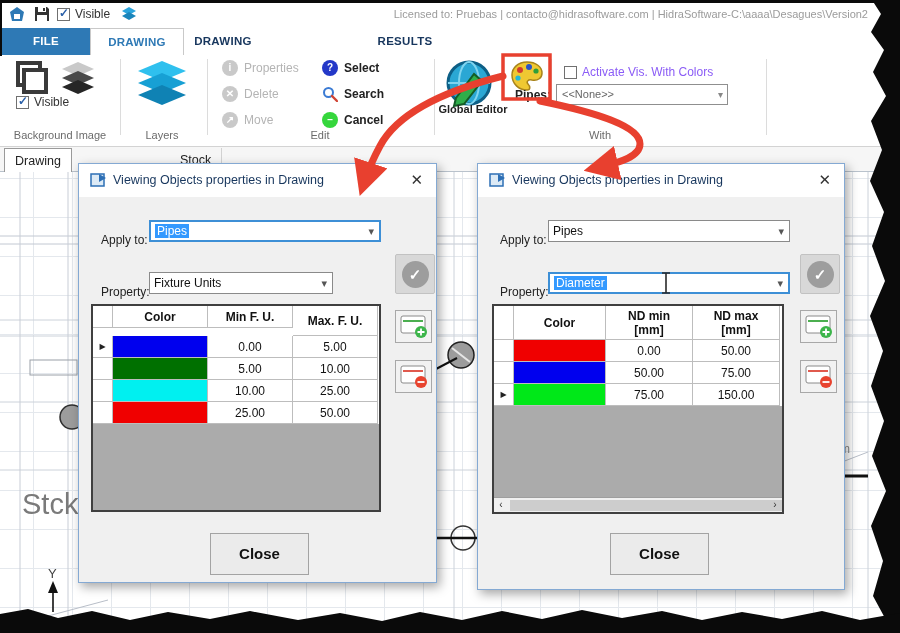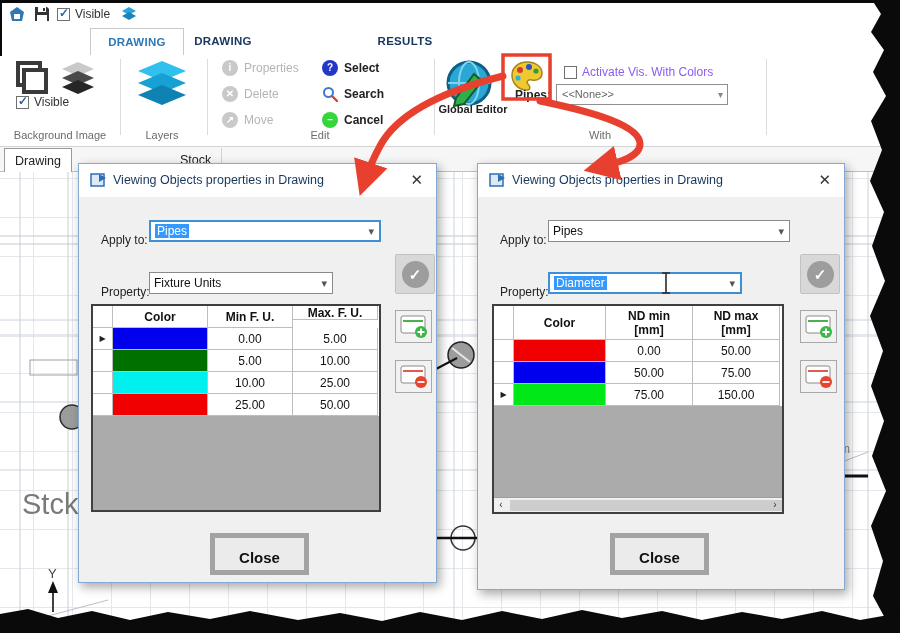--- a/index.html
+++ b/index.html
@@ -59,21 +59,21 @@
   .check-btn .circ { width:27px; height:27px; border-radius:50%; background:#9d9d9d; color:#fff; font-size:15px; font-weight:bold; text-align:center; line-height:27px; }
   .tbl { position:absolute; border:2px solid #3f3f3f; background:#ababab; overflow:hidden; }
   .trow { display:flex; background:#fff; }
   .tcell { border-right:1px solid #bdbdbd; border-bottom:1px solid #bdbdbd; display:flex; align-items:center; justify-content:center; font-size:12px; color:#111; }
   .thead .tcell { font-weight:bold; flex-direction:column; line-height:14px; }
   .rowsel { font-size:8px; color:#222; }
   .grid-btn { position:absolute; width:37px; height:33px; background:#f2f2f2; border:1px solid #a8a8a8; display:flex; align-items:center; justify-content:center; }
   .hscroll { position:absolute; left:0; right:0; bottom:0; height:15px; background:#f0f0f0; border-top:1px solid #9e9e9e; font-size:10px; color:#333; }
   .hs-arrow { position:absolute; top:1px; width:14px; text-align:center; }
   .hs-thumb { position:absolute; left:16px; top:2px; height:11px; width:272px; background:#cdcdcd; }
-  .close-btn { position:absolute; width:99px; height:42px; background:#ebebeb; border:5px solid #a3a3a3; font-size:15px; font-weight:bold; color:#111; text-align:center; line-height:40px; }
+  .close-btn { position:absolute; width:99px; height:42px; background:#ebebeb; border:1px solid #a3a3a3; font-size:15px; font-weight:bold; color:#111; text-align:center; line-height:40px; }
 
   .overlay { position:absolute; left:0; top:0; z-index:20; pointer-events:none; }
   .torn { position:absolute; left:0; top:0; z-index:30; pointer-events:none; }
   .ibeam { position:absolute; z-index:12; }
 </style>
 </head>
 <body>
 
 <div id="page">
 
@@ -89,23 +89,25 @@
         <rect x="4" y="10" width="10" height="6" fill="#fff"></rect>
       </svg>
     <span class="qa-check">
       <span class="cbx checked"></span>
       <span>Visible</span>
     </span>
     <svg class="qa-icon" style="left:120px" viewBox="0 0 18 18">
         <path d="M9 2 L16 6 L9 10 L2 6 Z" fill="#2aa4dc"></path>
         <path d="M9 7 L16 11 L9 15 L2 11 Z" fill="#1b85bb"></path>
       </svg>
+    <div class="license">Licensed to: Pruebas | contacto@hidrasoftware.com | HidraSoftware-C:\aaaa\Desagues\Version2</div>
   </div>
 
   <div class="tab-row">
+    <div class="rtab file" style="left:2px;width:88px">FILE</div>
     <div class="rtab active" style="left:90px;width:94px">DRAWING</div>
     <div class="rtab" style="left:184px;width:78px">DRAWING</div>
     <div class="rtab" style="left:368px;width:74px">RESULTS</div>
   </div>
 
   <div class="ribbon">
 
     <svg style="position:absolute;left:12px;top:5px" width="38" height="36" viewBox="0 0 38 36">
       <rect x="6" y="3" width="22" height="22" fill="none" stroke="#3a3a3a" stroke-width="4"></rect>
       <rect x="12" y="10" width="22" height="22" fill="#fff" stroke="#3a3a3a" stroke-width="4"></rect>
@@ -245,21 +247,21 @@
     </div>
     <div class="check-btn" style="left:316px;top:90px">
       <span class="circ">✓</span>
     </div>
 
     <div class="tbl" style="left:12px;top:140px;width:290px;height:208px">
       <div class="trow thead">
         <div class="tcell" style="width:20px;height:22px"></div>
         <div class="tcell" style="width:95px;height:22px">Color</div>
         <div class="tcell" style="width:85px;height:22px">Min F. U.</div>
-        <div class="tcell" style="width:85px;height:14px">Max. F. U.</div>
+        <div class="tcell" style="width:85px;height:30px">Max. F. U.</div>
       </div>
       <div class="trow">
         <div class="tcell" style="width:20px;height:22px">
             <span class="rowsel">▶</span>
           </div>
         <div class="tcell" style="width: 95px; height: 22px; background-color: rgb(0, 0, 238);"></div>
         <div class="tcell" style="width:85px;height:22px">0.00</div>
         <div class="tcell" style="width:85px;height:22px">5.00</div>
       </div>
       <div class="trow">
@@ -310,21 +312,21 @@
         </svg>
       <span class="ttl">Viewing Objects properties in Drawing</span>
       <span class="dlg-close">✕</span>
     </div>
     <span class="fld-label" style="left:22px;top:62px">Apply to:</span>
     <div class="combo" style="left:70px;top:56px;width:242px">
       <span>Pipes</span>
       <span class="chev">▾</span>
     </div>
     <span class="fld-label" style="left:22px;top:114px">Property:</span>
-    <div class="combo focused" style="left:70px;top:108px;width:194px">
+    <div class="combo focused" style="left:70px;top:108px;width:242px">
       <span class="sel-val">Diameter</span>
       <span class="chev">▾</span>
     </div>
     <svg class="ibeam" style="left:182px;top:107px" width="12" height="24" viewBox="0 0 12 24">
       <path d="M2 2 H10 M2 22 H10 M6 2 V22" stroke="#2b2b2b" stroke-width="1.6" fill="none"></path>
     </svg>
     <div class="check-btn" style="left:322px;top:90px">
       <span class="circ">✓</span>
     </div>
 

